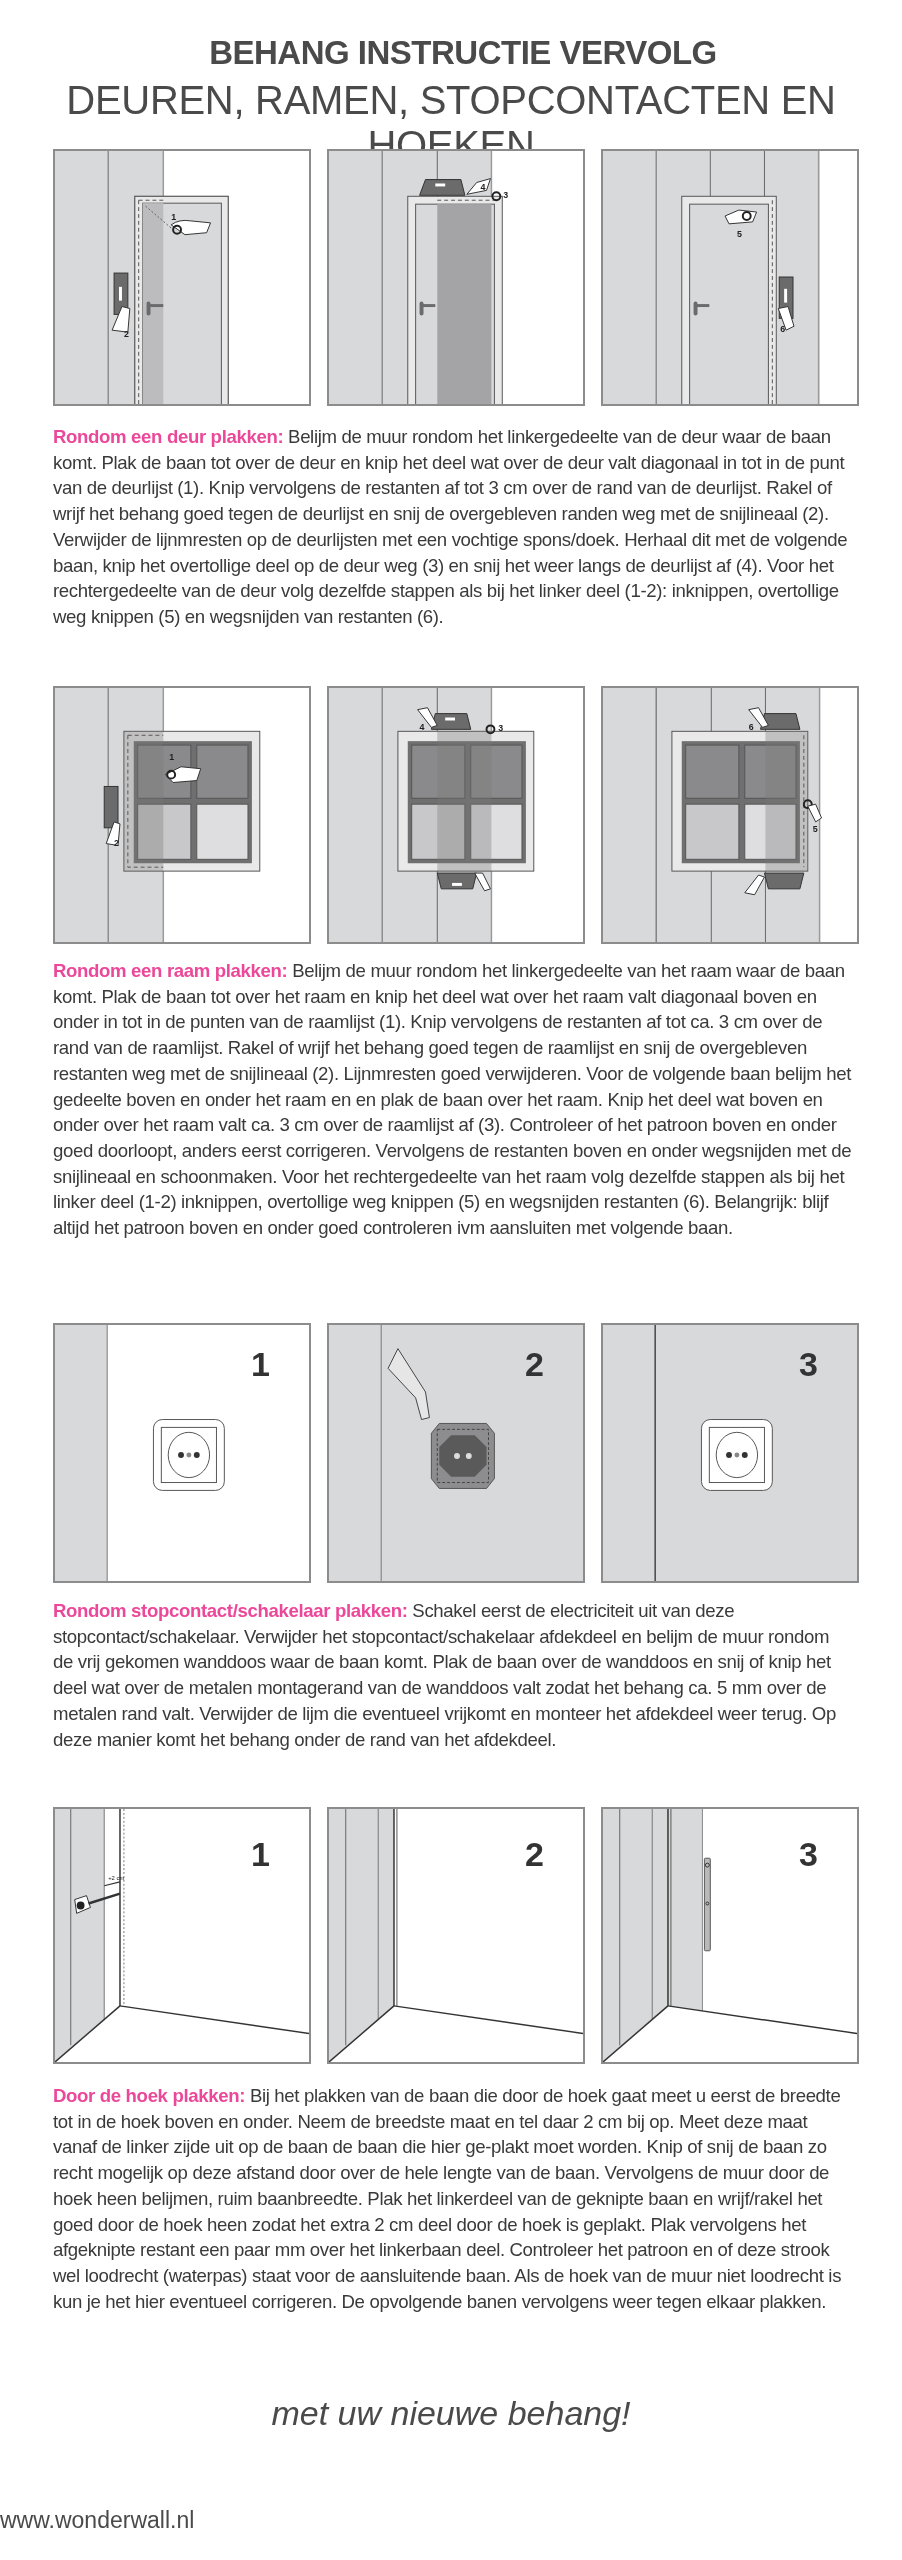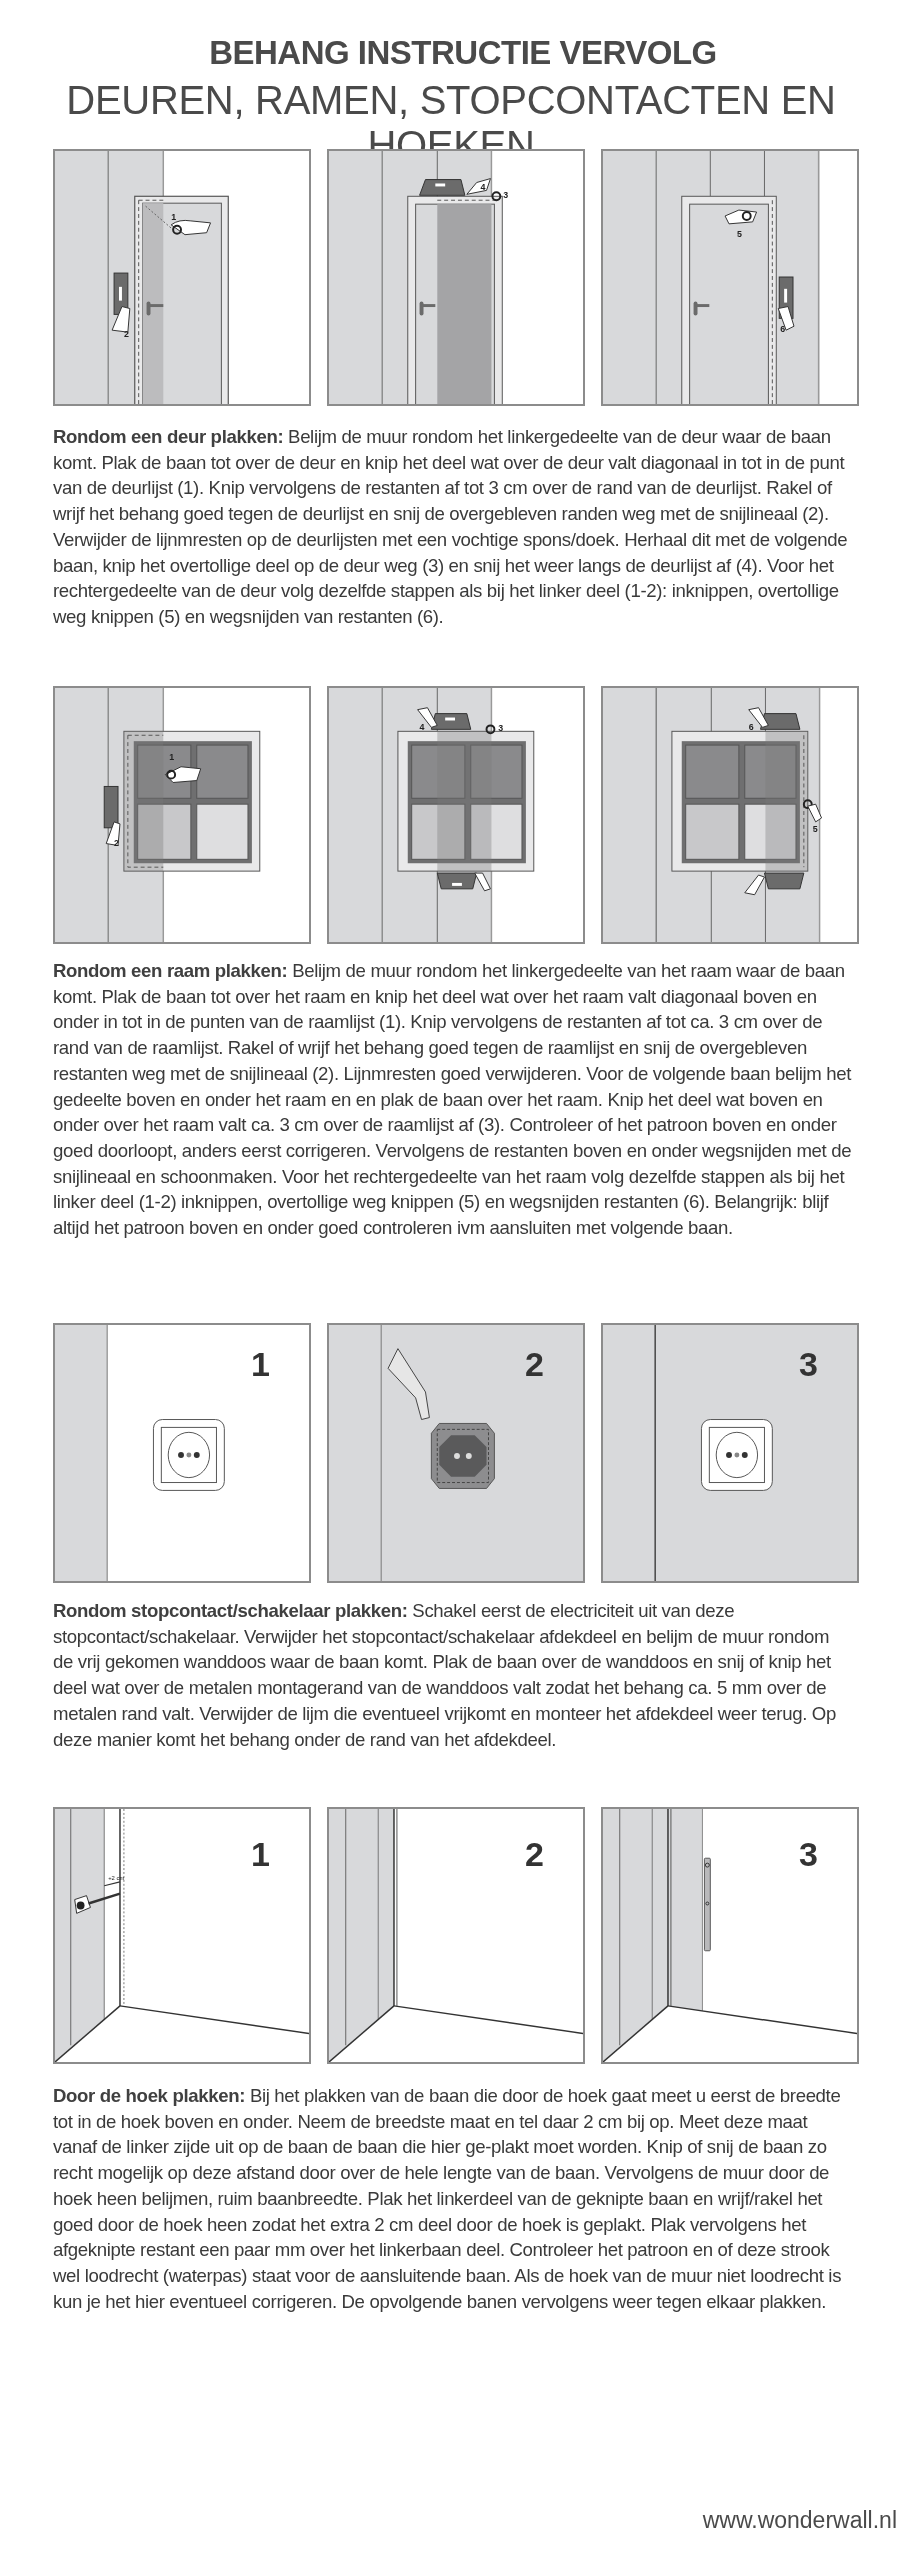--- a/index.html
+++ b/index.html
@@ -4,24 +4,24 @@
 <style>
   html,body{margin:0;padding:0;background:#fff;}
   body{width:902px;height:2560px;position:relative;overflow:hidden;font-family:"Liberation Sans",sans-serif;color:#3a3a3a;}
   .title{position:absolute;left:0;width:902px;text-align:center;color:#4a4a4a;}
   .t1{top:34px;font-size:33px;font-weight:bold;letter-spacing:-0.5px;padding-left:12px;}
   .t2{top:78px;font-size:40px;letter-spacing:-0.3px;}
   .row{position:absolute;left:53px;width:806px;display:flex;justify-content:space-between;}
   .panel{position:relative;width:258px;border:2px solid #8c8c8c;box-sizing:border-box;background:#fff;overflow:hidden;}
   .panel svg{position:absolute;left:0;top:0;width:100%;height:100%;}
   .para{position:absolute;left:53px;width:800px;font-size:18.6px;line-height:25.7px;color:#3a3a3a;letter-spacing:-0.35px;}
-  .para b{font-weight:bold;color:#404040;margin-top:9px;}
+  .para b{font-weight:bold;color:#ec4899;margin-top:9px;}
   .step-num{position:absolute;font-weight:bold;font-size:34px;color:#333;}
   .footer1{position:absolute;top:2388px;left:0;width:902px;text-align:center;font-style:italic;font-size:34px;line-height:50px;color:#4a4a4a;}
-  .footer2{position:absolute;top:2507px;left:0;width:897px;text-align:right;font-size:23px;color:#4a4a4a;}
+  .footer2{position:absolute;top:2507px;left:0;width:897px;text-align:left;font-size:23px;color:#4a4a4a;}
 </style>
 </head>
 <body>
 
 <div class="title t1">BEHANG INSTRUCTIE VERVOLG</div>
 <div class="title t2">DEUREN, RAMEN, STOPCONTACTEN EN HOEKEN</div>
 
 <div class="row" style="top:149px;height:257px;">
   <div class="panel">
     <svg viewBox="0 0 258 257">
@@ -261,14 +261,15 @@
     </svg>
     <span class="step-num" style="left:196px;top:26px;">3</span>
   </div>
 </div>
 
 <div class="para" style="top:2083px;">
   <b>Door de hoek plakken:</b><span> Bij het plakken van de baan die door de hoek gaat meet u eerst de breedte tot in de hoek boven en onder. Neem de breedste maat en tel daar 2 cm bij op. Meet deze maat vanaf de linker zijde uit op de baan de baan die hier ge-plakt moet worden. Knip of snij de baan zo recht mogelijk op deze afstand door over de hele lengte van de baan. Vervolgens de muur door de hoek heen belijmen, ruim baanbreedte. Plak het linkerdeel van de geknipte baan en wrijf/rakel het goed door de hoek heen zodat het extra 2 cm deel door de hoek is geplakt. Plak vervolgens het afgeknipte restant een paar mm over het linkerbaan deel. Controleer het patroon en of deze strook wel loodrecht (waterpas) staat voor de aansluitende baan. Als de hoek van de muur niet loodrecht is kun je het hier eventueel corrigeren. De opvolgende banen vervolgens weer tegen elkaar plakken.</span>
 </div>
 
 <div class="footer1">
+  <div>met uw nieuwe behang!</div>
 </div>
 <div class="footer2">www.wonderwall.nl</div>
 
 </body></html>

